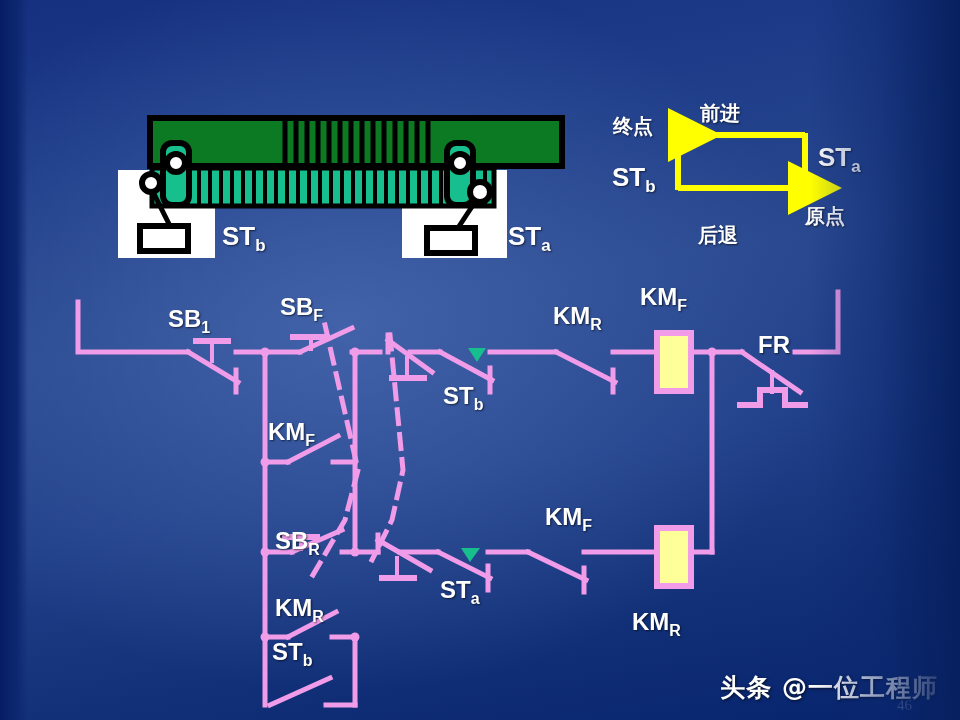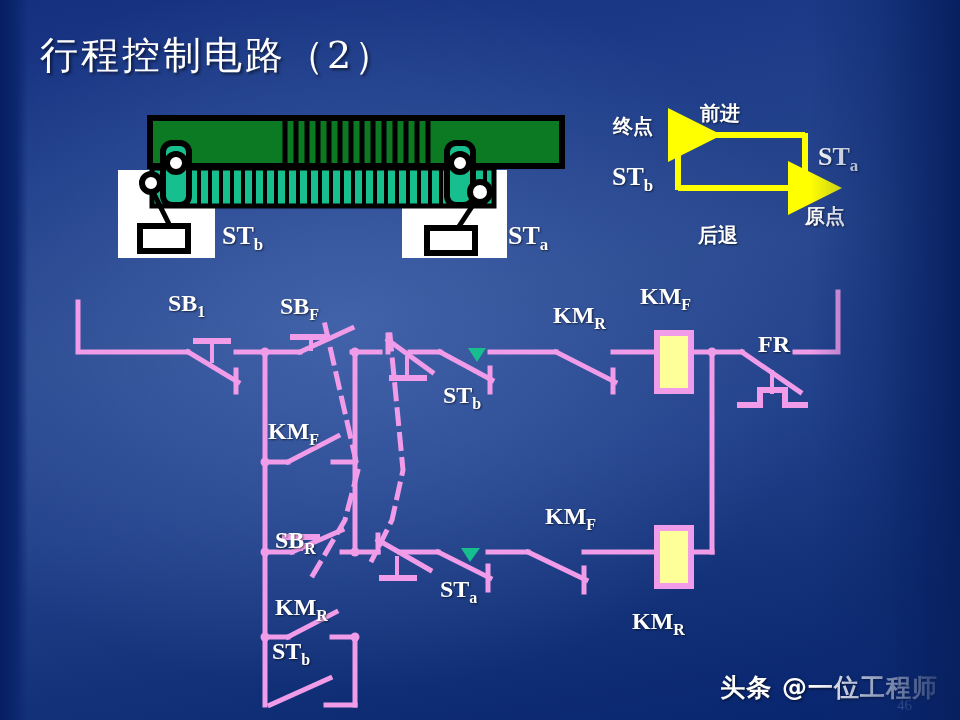--- a/index.html
+++ b/index.html
@@ -35,21 +35,21 @@
     white-space:nowrap;
   }
 
   
   .layer{position:absolute;left:0;top:0;width:960px;height:720px;}
   svg{overflow:visible;}
 
   
   .lbl{
     position:absolute;color:#ffffff;white-space:nowrap;
-    font-family:Liberation Serif, serif;
+    font-family:Liberation Sans, sans-serif;
     text-shadow:1px 1px 2px rgba(0,0,0,0.6);
   }
   .lbl-cn{font-family:"DejaVu Sans","Liberation Sans",sans-serif;font-weight:bold;font-size:20px;}
   .lbl-sym{font-weight:bold;font-size:26px;}
   .lbl-sym sub{font-size:17px;font-weight:bold;}
   .lbl-small{font-weight:bold;font-size:24px;}
   .lbl-small sub{font-size:16px;}
 
   
   .watermark{
@@ -63,21 +63,20 @@
     position:absolute;right:48px;bottom:6px;
     font-family:"Liberation Serif",serif;font-size:15px;
     color:#7e8fc4;opacity:.85;
   }
 </style>
 </head>
 <body>
 
 <div id="slide">
 
-  <div class="title">行程控制电路（2）</div>
 
   <svg class="layer">
 
     <rect x="118" y="170" width="97" height="88" fill="#ffffff"></rect>
     <rect x="402" y="170" width="105" height="88" fill="#ffffff"></rect>
 
     <rect x="150" y="118" width="412" height="48" fill="#0b7a22" stroke="#000000" stroke-width="6"></rect>
 
     <g stroke="#000000" stroke-width="5">
       <line x1="285" y1="119" x2="285" y2="165"></line>
@@ -261,21 +260,21 @@
       <path d="M326,705 L355,705"></path>
     </g>
 
     <polygon points="468,348 486,348 477,362" fill="#17bf8e"></polygon>
     <polygon points="461,548 480,548 470,562" fill="#17bf8e"></polygon>
 
     <rect x="657" y="333" width="34" height="58" fill="#ffff99" stroke="#f09ce8" stroke-width="6"></rect>
     <rect x="657" y="528" width="34" height="58" fill="#ffff99" stroke="#f09ce8" stroke-width="6"></rect>
   </svg>
 
-  <div class="lbl lbl-small" style="left:168px;top:290px;"><span>SB</span><sub>1</sub></div>
+  <div class="lbl lbl-small" style="left:168px;top:305px;"><span>SB</span><sub>1</sub></div>
   <div class="lbl lbl-small" style="left:280px;top:293px;text-align:right;"><span>SB</span><sub>F</sub></div>
   <div class="lbl lbl-small" style="left:443px;top:382px;"><span>ST</span><sub>b</sub></div>
   <div class="lbl lbl-small" style="left:553px;top:302px;"><span>KM</span><sub>R</sub></div>
   <div class="lbl lbl-small" style="left:640px;top:283px;"><span>KM</span><sub>F</sub></div>
   <div class="lbl lbl-small" style="left:758px;top:303px;margin-top:28px;"><span>FR</span><sub></sub></div>
   <div class="lbl lbl-small" style="left:268px;top:418px;"><span>KM</span><sub>F</sub></div>
   <div class="lbl lbl-small" style="left:275px;top:494px;margin-top:33px;"><span>SB</span><sub>R</sub></div>
   <div class="lbl lbl-small" style="left:440px;top:576px;"><span>ST</span><sub>a</sub></div>
   <div class="lbl lbl-small" style="left:545px;top:503px;"><span>KM</span><sub>F</sub></div>
   <div class="lbl lbl-small" style="left:632px;top:608px;"><span>KM</span><sub>R</sub></div>

